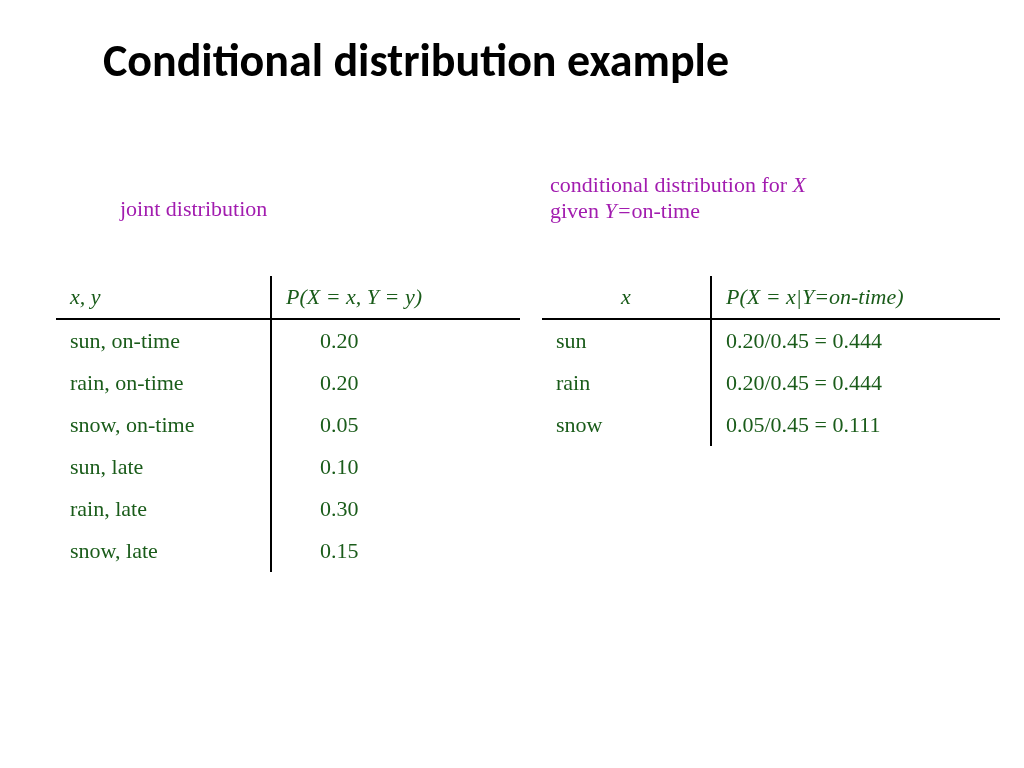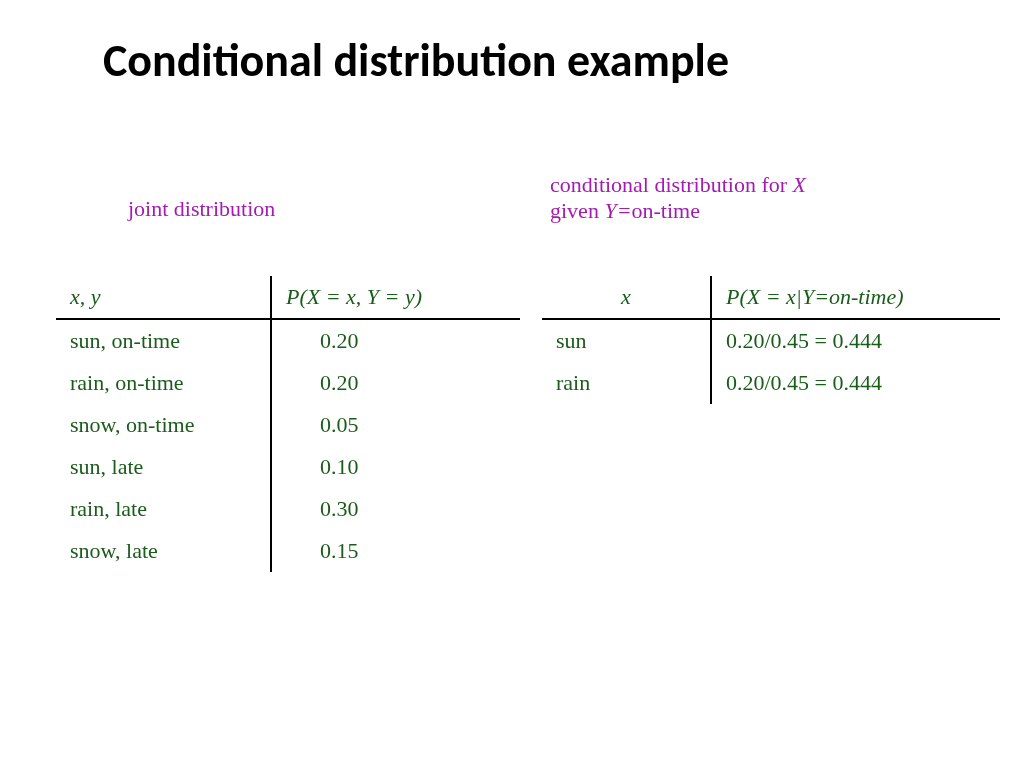--- a/index.html
+++ b/index.html
@@ -49,21 +49,21 @@
   .tbl td.col2, .tbl th.col2 { border-left: 2px solid #000; margin-left: 10px; }
   .tbl .valcell { padding-left: 48px; }
 </style>
 </head>
 <body>
 
 <div class="slide">
 
   <div class="title">Conditional distribution example</div>
 
-  <div class="caption" style="left:128px; top:196px;">joint distribution</div>
+  <div class="caption" style="left:120px; top:196px;">joint distribution</div>
 
   <div class="caption" style="left:550px; top:172px; width:380px;">conditional distribution for <span class="it">X</span><br>given <span class="it">Y=</span>on-time</div>
 
   <table class="tbl" style="left:56px; top:276px;">
     <tbody>
         <tr class="hdr">
       <th style="text-align:left; width:186px;"><span style="font-style:italic">x</span>, <span style="font-style:italic">y</span></th>
       <th class="col2" style="width:220px;"><span style="font-style:italic">P</span>(<span style="font-style:italic">X</span> = <span style="font-style:italic">x</span>, <span style="font-style:italic">Y</span> = <span style="font-style:italic">y</span>)</th>
     </tr>
     <tr>
@@ -100,16 +100,20 @@
       <th class="col2" style="width:260px;"><span style="font-style:italic">P</span>(<span style="font-style:italic">X</span> = <span style="font-style:italic">x</span>|<span style="font-style:italic">Y=on-time</span>)</th>
     </tr>
     <tr>
           <td>sun</td>
           <td class="col2">0.20/0.45 = 0.444</td>
         </tr>
     <tr>
           <td>rain</td>
           <td class="col2">0.20/0.45 = 0.444</td>
         </tr>
+    <tr>
+          <td>snow</td>
+          <td class="col2">0.05/0.45 = 0.111</td>
+        </tr>
   </tbody>
     </table>
 
 </div>
 
 </body></html>

